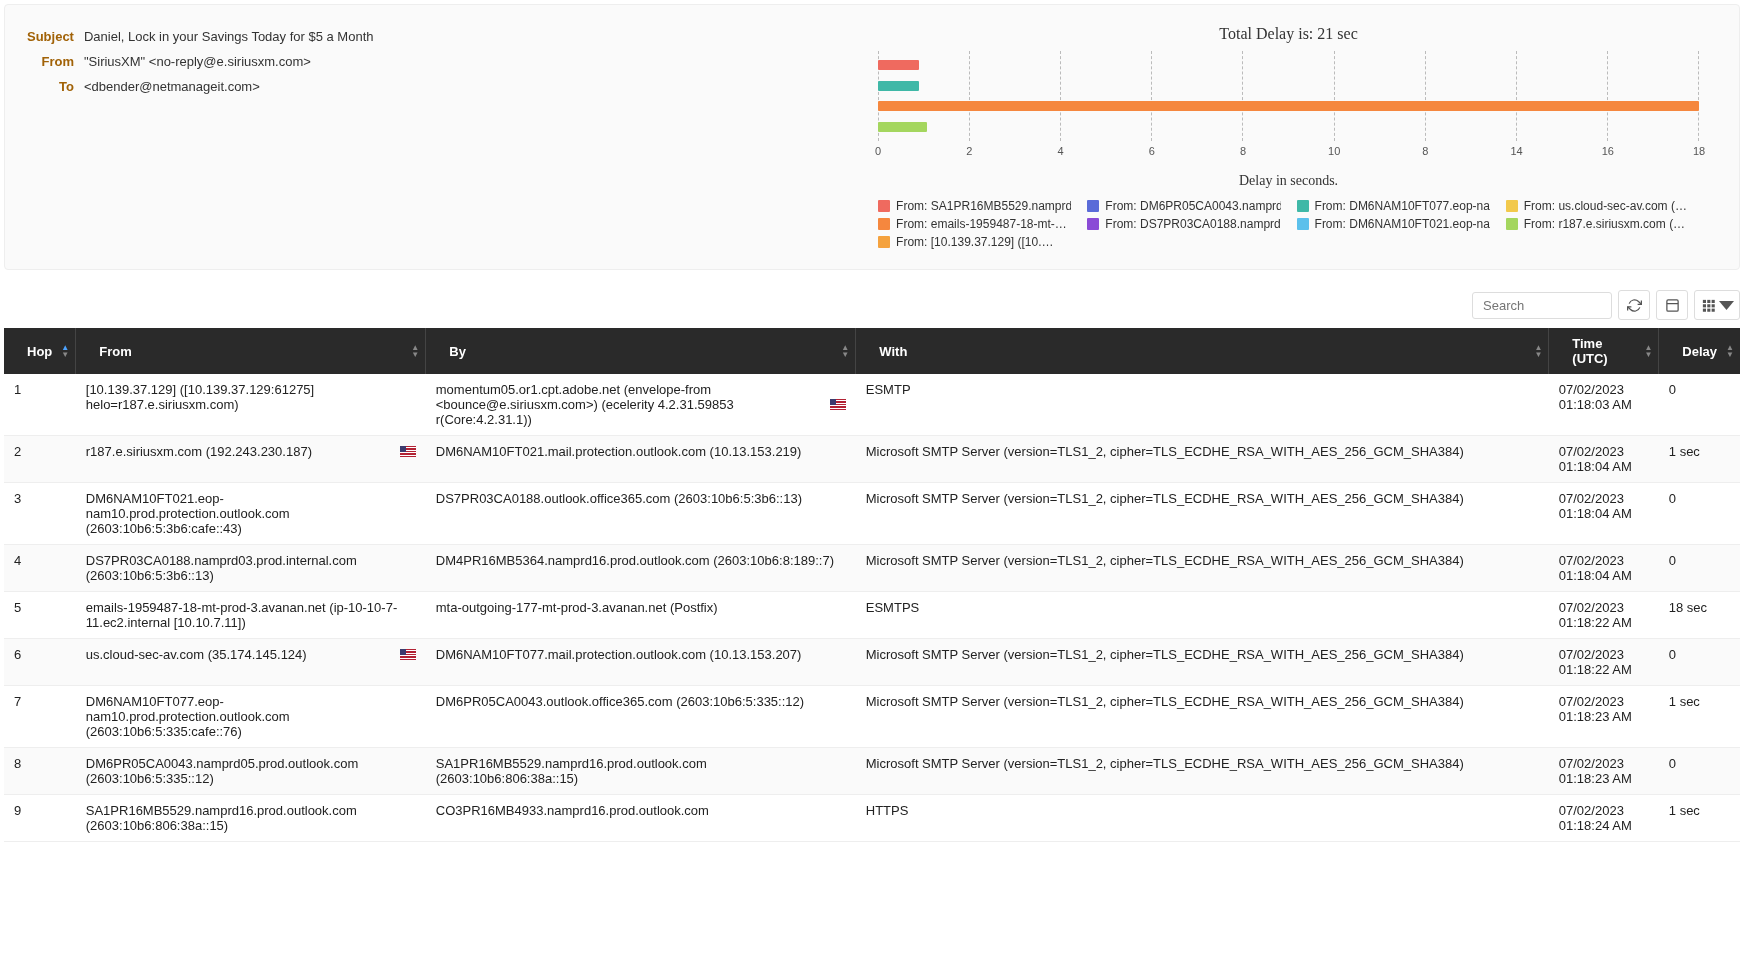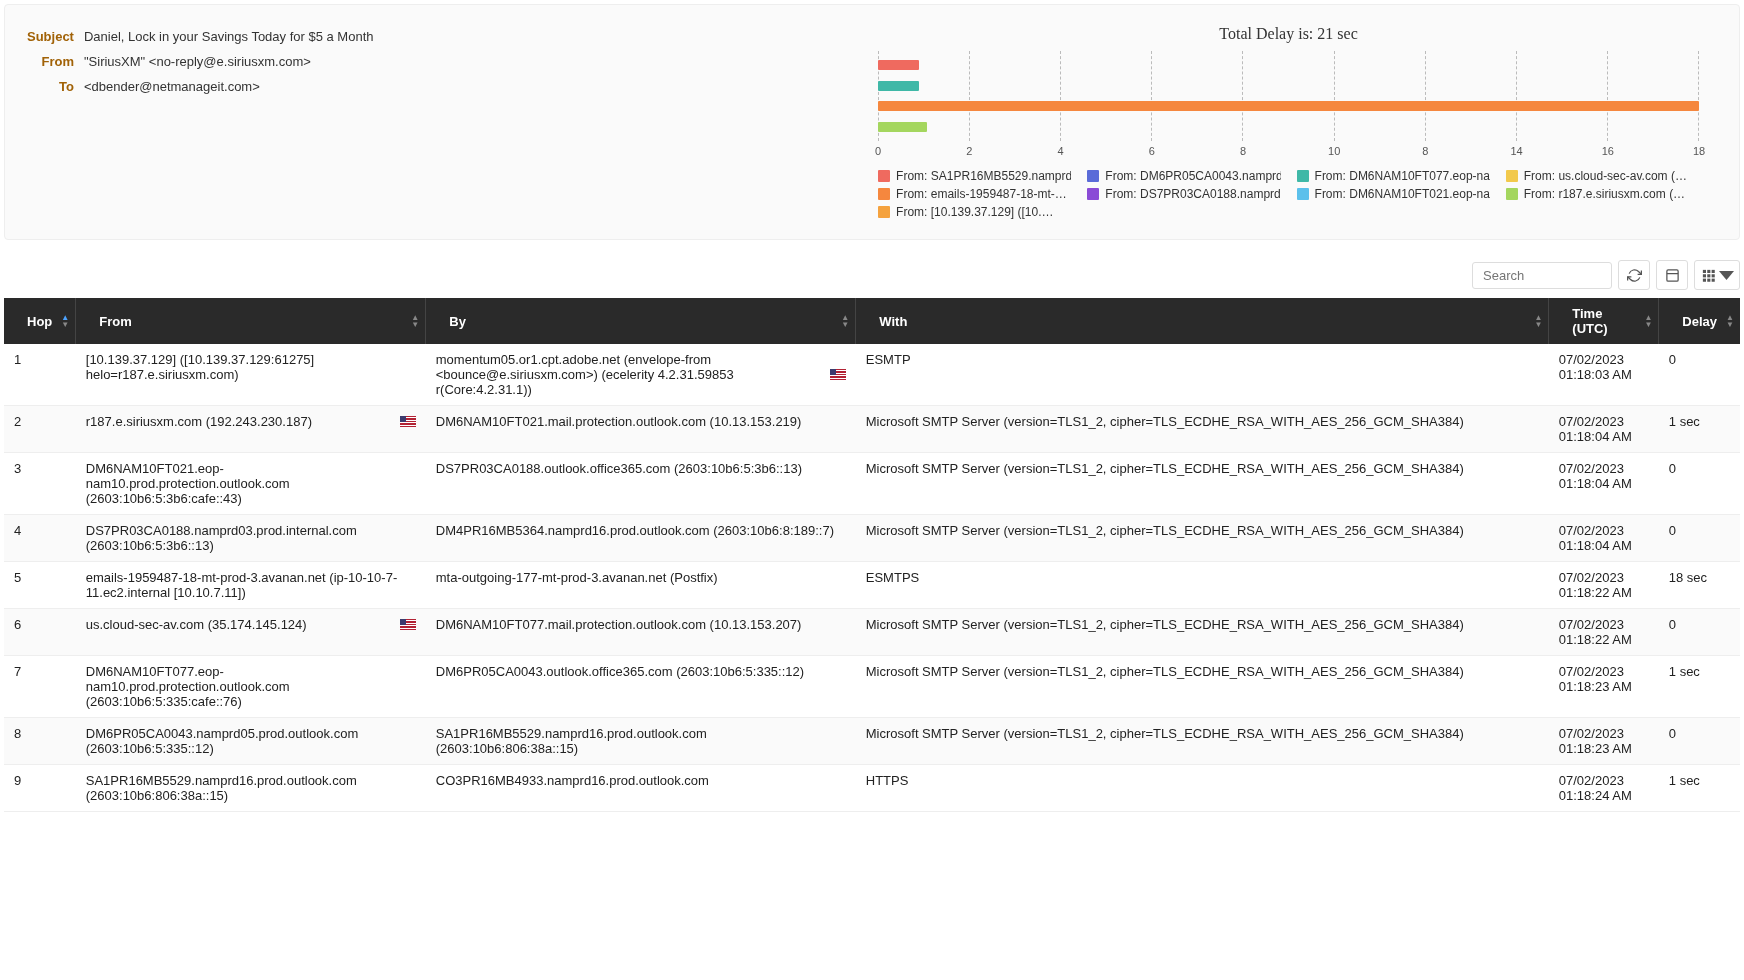--- a/index.html
+++ b/index.html
@@ -151,20 +151,21 @@
         <span class="xlabel" style="left: 11.1111%;">2</span>
         <span class="xlabel" style="left: 22.2222%;">4</span>
         <span class="xlabel" style="left: 33.3333%;">6</span>
         <span class="xlabel" style="left: 44.4444%;">8</span>
         <span class="xlabel" style="left: 55.5556%;">10</span>
         <span class="xlabel" style="left: 66.6667%;">8</span>
         <span class="xlabel" style="left: 77.7778%;">14</span>
         <span class="xlabel" style="left: 88.8889%;">16</span>
         <span class="xlabel" style="left: 100%; text-align: right;">18</span>
       </div>
+    <div class="chart-caption">Delay in seconds.</div>
     <div class="legend" id="legend">
         <div class="legend-item">
           <span class="swatch" style="background: rgb(239, 106, 95);"></span>
           <span>From: SA1PR16MB5529.namprd1…</span>
         </div>
         <div class="legend-item">
           <span class="swatch" style="background: rgb(90, 107, 216);"></span>
           <span>From: DM6PR05CA0043.namprd0…</span>
         </div>
         <div class="legend-item">

